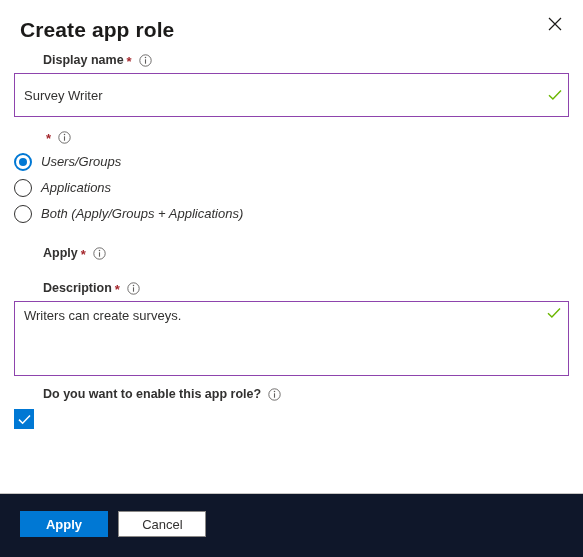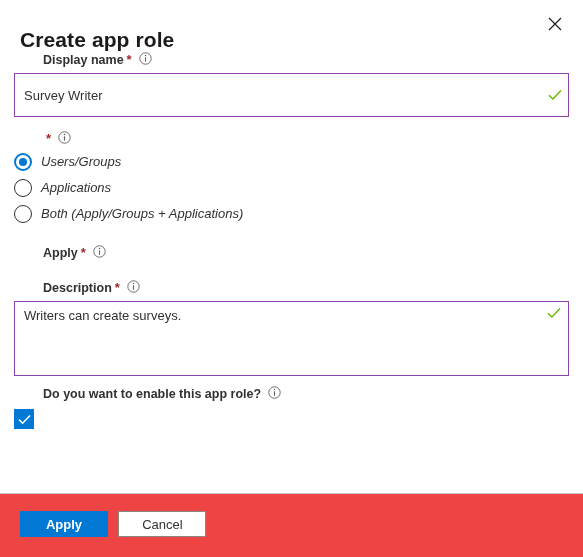--- a/index.html
+++ b/index.html
@@ -12,21 +12,21 @@
     background: #ffffff;
     font-family: "Liberation Sans", sans-serif;
     color: #323130;
     overflow: hidden;
     position: relative;
   }
 
   
   .panel-header {
     position: relative;
-    padding: 26px 18px 0 20px;
+    padding: 16px 18px 0 20px;
     height: 52px;
     box-sizing: border-box;
   }
   .panel-title {
     font-size: 21px;
     font-weight: bold;
     color: #1b1a19;
     letter-spacing: 0.1px;
     line-height: 28px;
     margin: 0;
@@ -50,20 +50,21 @@
   
   .panel-body {
     padding: 0 14px;
     box-sizing: border-box;
   }
 
   .field-block { margin-bottom: 0; }
 
   .field-label-row {
     display: flex;
+    align-items: center;
     font-size: 12.5px;
     font-weight: bold;
     color: #323130;
     line-height: 16px;
     margin-bottom: 5px;
     padding-left: 29px;
   }
   .label-text { white-space: nowrap; }
   .req-star {
     color: #a4262c;
@@ -206,21 +207,21 @@
   .checkbox-mark svg { display: block; }
 
   
   .panel-footer {
     position: absolute;
     left: 0;
     right: 0;
     bottom: 0;
     height: 64px;
     border-top: 1px solid #c8c6c4;
-    background: #ef4444;
+    background: #0f172a;
     box-sizing: border-box;
     padding: 17px 0 0 20px;
   }
   .btn {
     font-family: "Liberation Sans", sans-serif;
     font-size: 13px;
     height: 26px;
     min-width: 88px;
     box-sizing: border-box;
     cursor: pointer;

